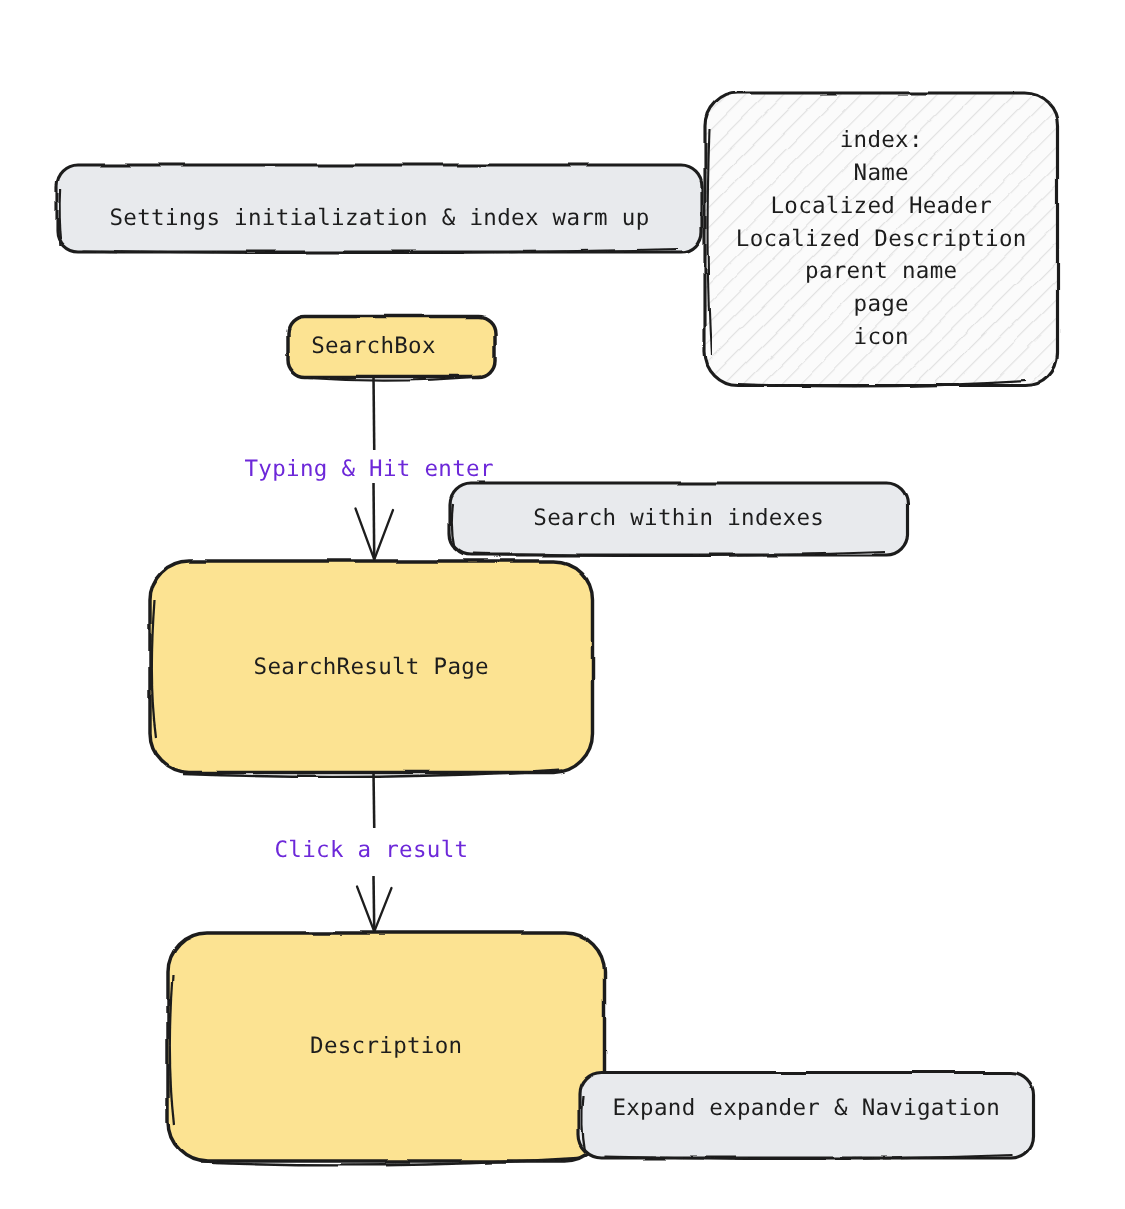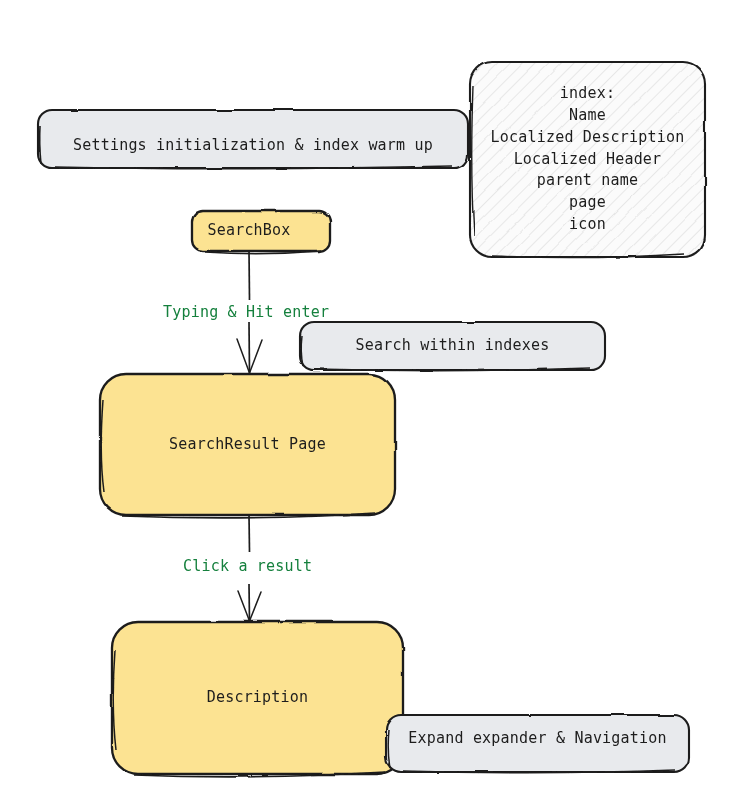--- a/index.html
+++ b/index.html
@@ -32,21 +32,21 @@
     letter-spacing: 0.2px;
     white-space: pre;
     text-align: center;
     pointer-events: none;
     line-height: 1.45;
   }
   .edge-label {
     position: absolute;
     font-family: "DejaVu Sans Mono", "Liberation Mono", monospace;
     font-size: 15px;
-    color: #15803d;
+    color: #6d28d9;
     letter-spacing: 0.2px;
     white-space: pre;
     pointer-events: none;
   }
 </style>
 </head>
 <body>
 
 <svg id="canvas" viewBox="0 0 750 806" xmlns="http://www.w3.org/2000/svg">
   <defs>
@@ -116,22 +116,22 @@
     <path d="M389 730 Q387 750 390 768" fill="none" stroke="#1d1d1d" stroke-width="1.5" filter="url(#rough2)"></path>
     <path d="M403 771 Q545 775 675 770" fill="none" stroke="#1d1d1d" stroke-width="1.5" filter="url(#rough2)"></path>
   </g>
 </svg>
 
 <div class="node-label" style="left:38px; top:110px; width:430px; height:72px;">Settings initialization &amp; index warm up</div>
 
 <div class="node-label" style="left:470px; top:62px; width:235px; height:195px; flex-direction:column; align-items:center; ">
   <span>index:</span>
   <span>Name</span>
+  <span>Localized Header</span>
   <span>Localized Description</span>
-  <span>Localized Header</span>
   <span>parent name</span>
   <span>page</span>
   <span>icon</span>
 </div>
 
 <div class="node-label" style="left:192px; top:211px; width:114px; height:40px;">SearchBox</div>
 
 <div class="edge-label" style="left:163px; top:303px;">Typing &amp; Hit enter</div>
 
 <div class="node-label" style="left:300px; top:322px; width:305px; height:48px;">Search within indexes</div>

